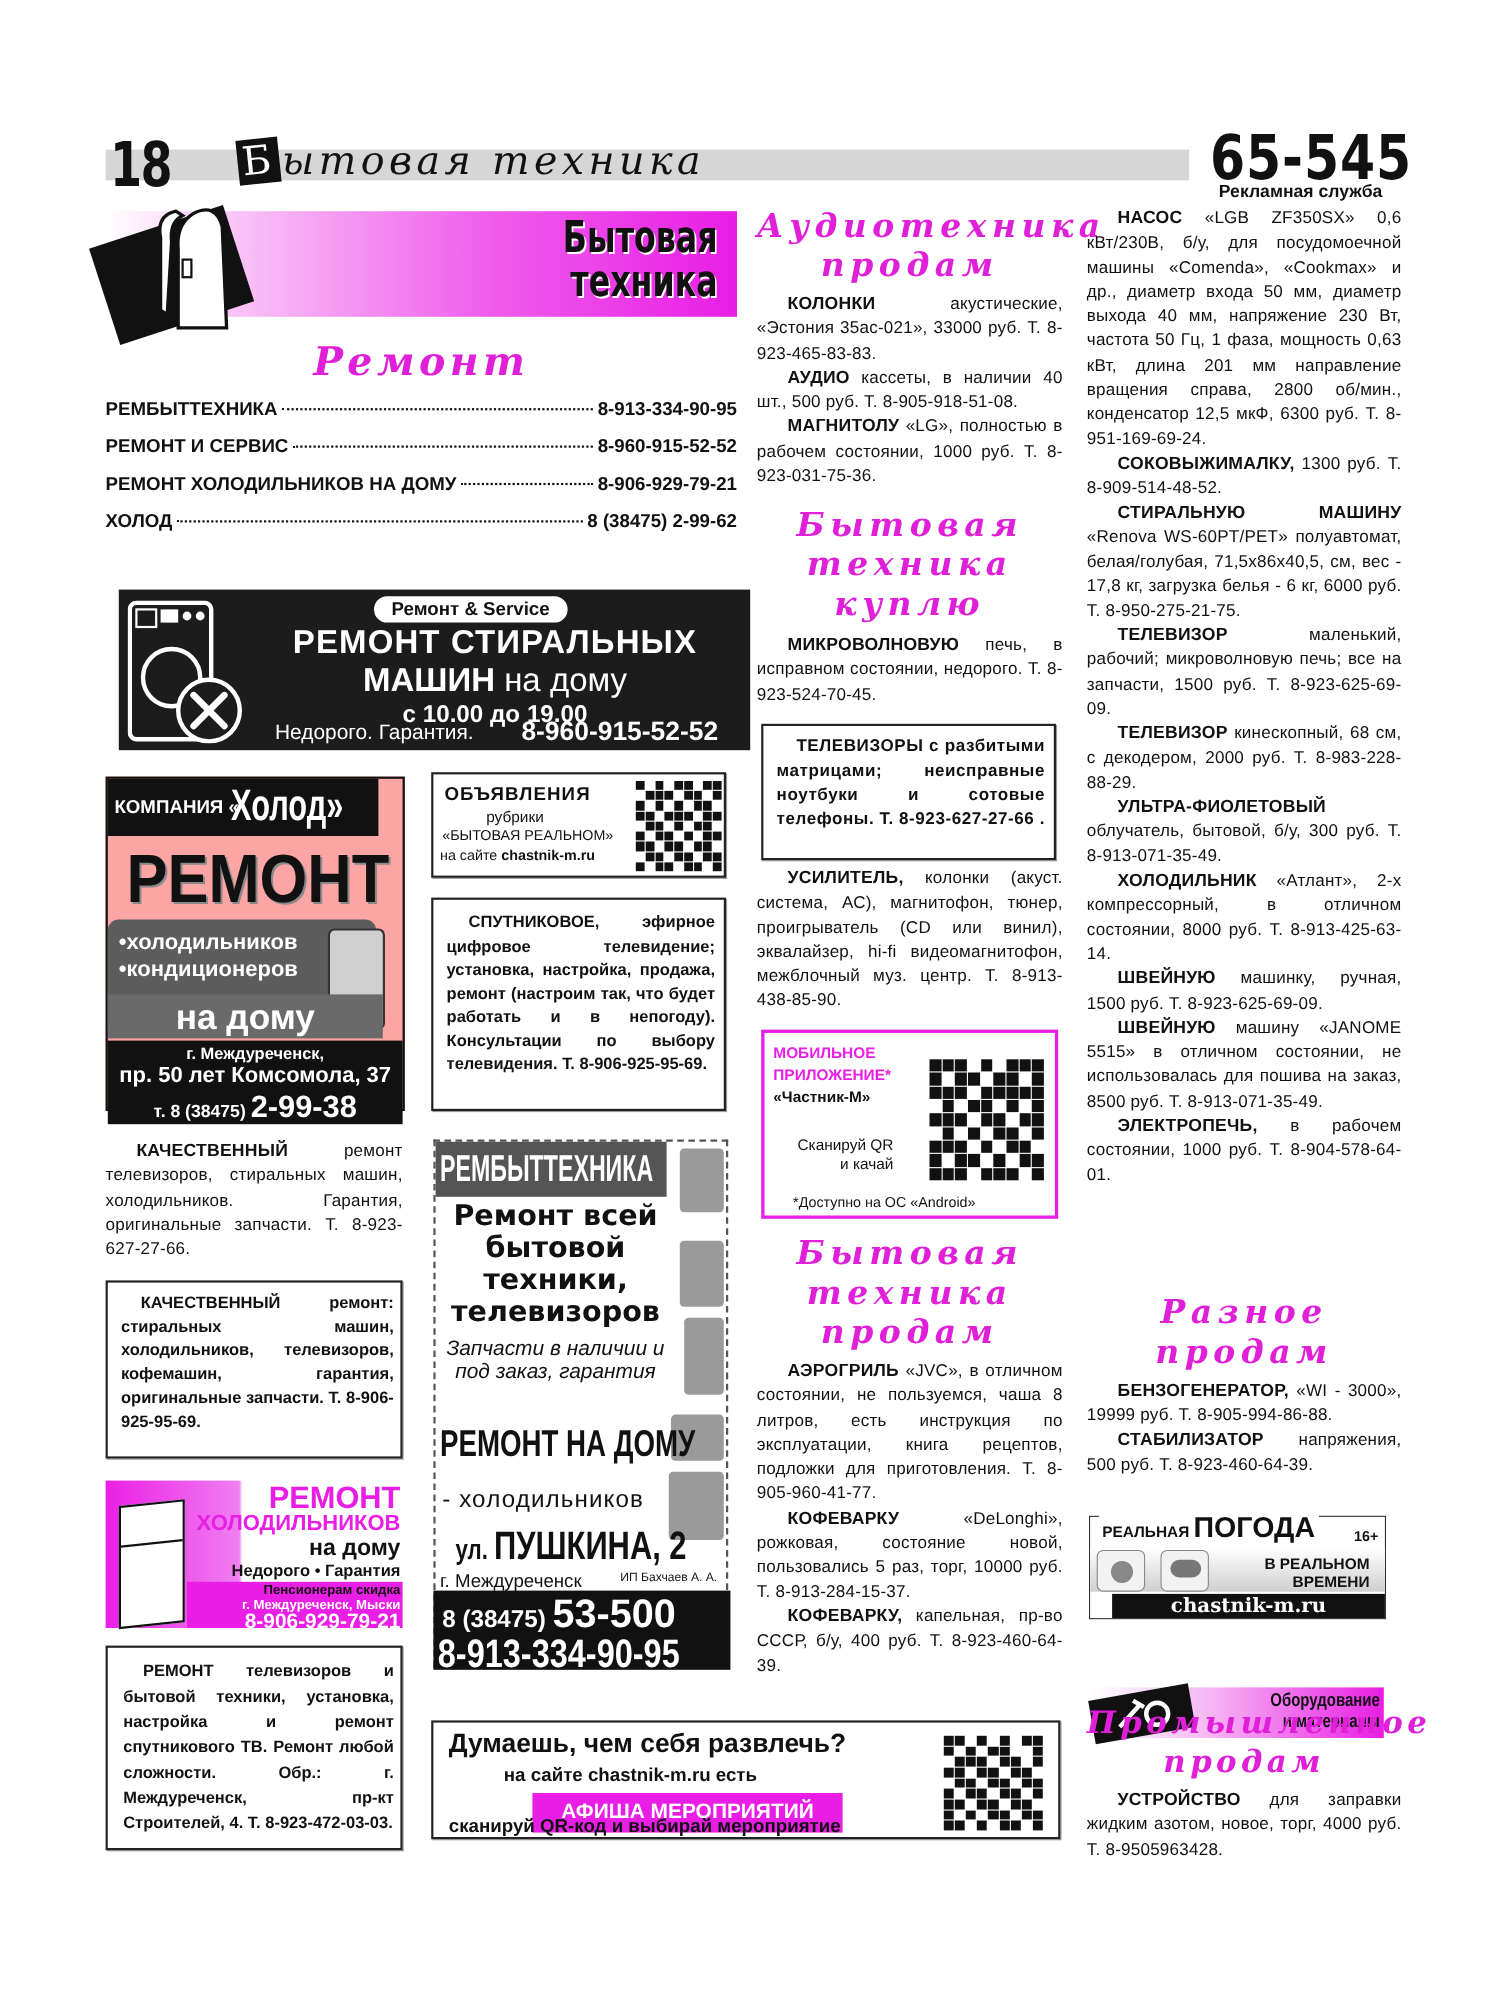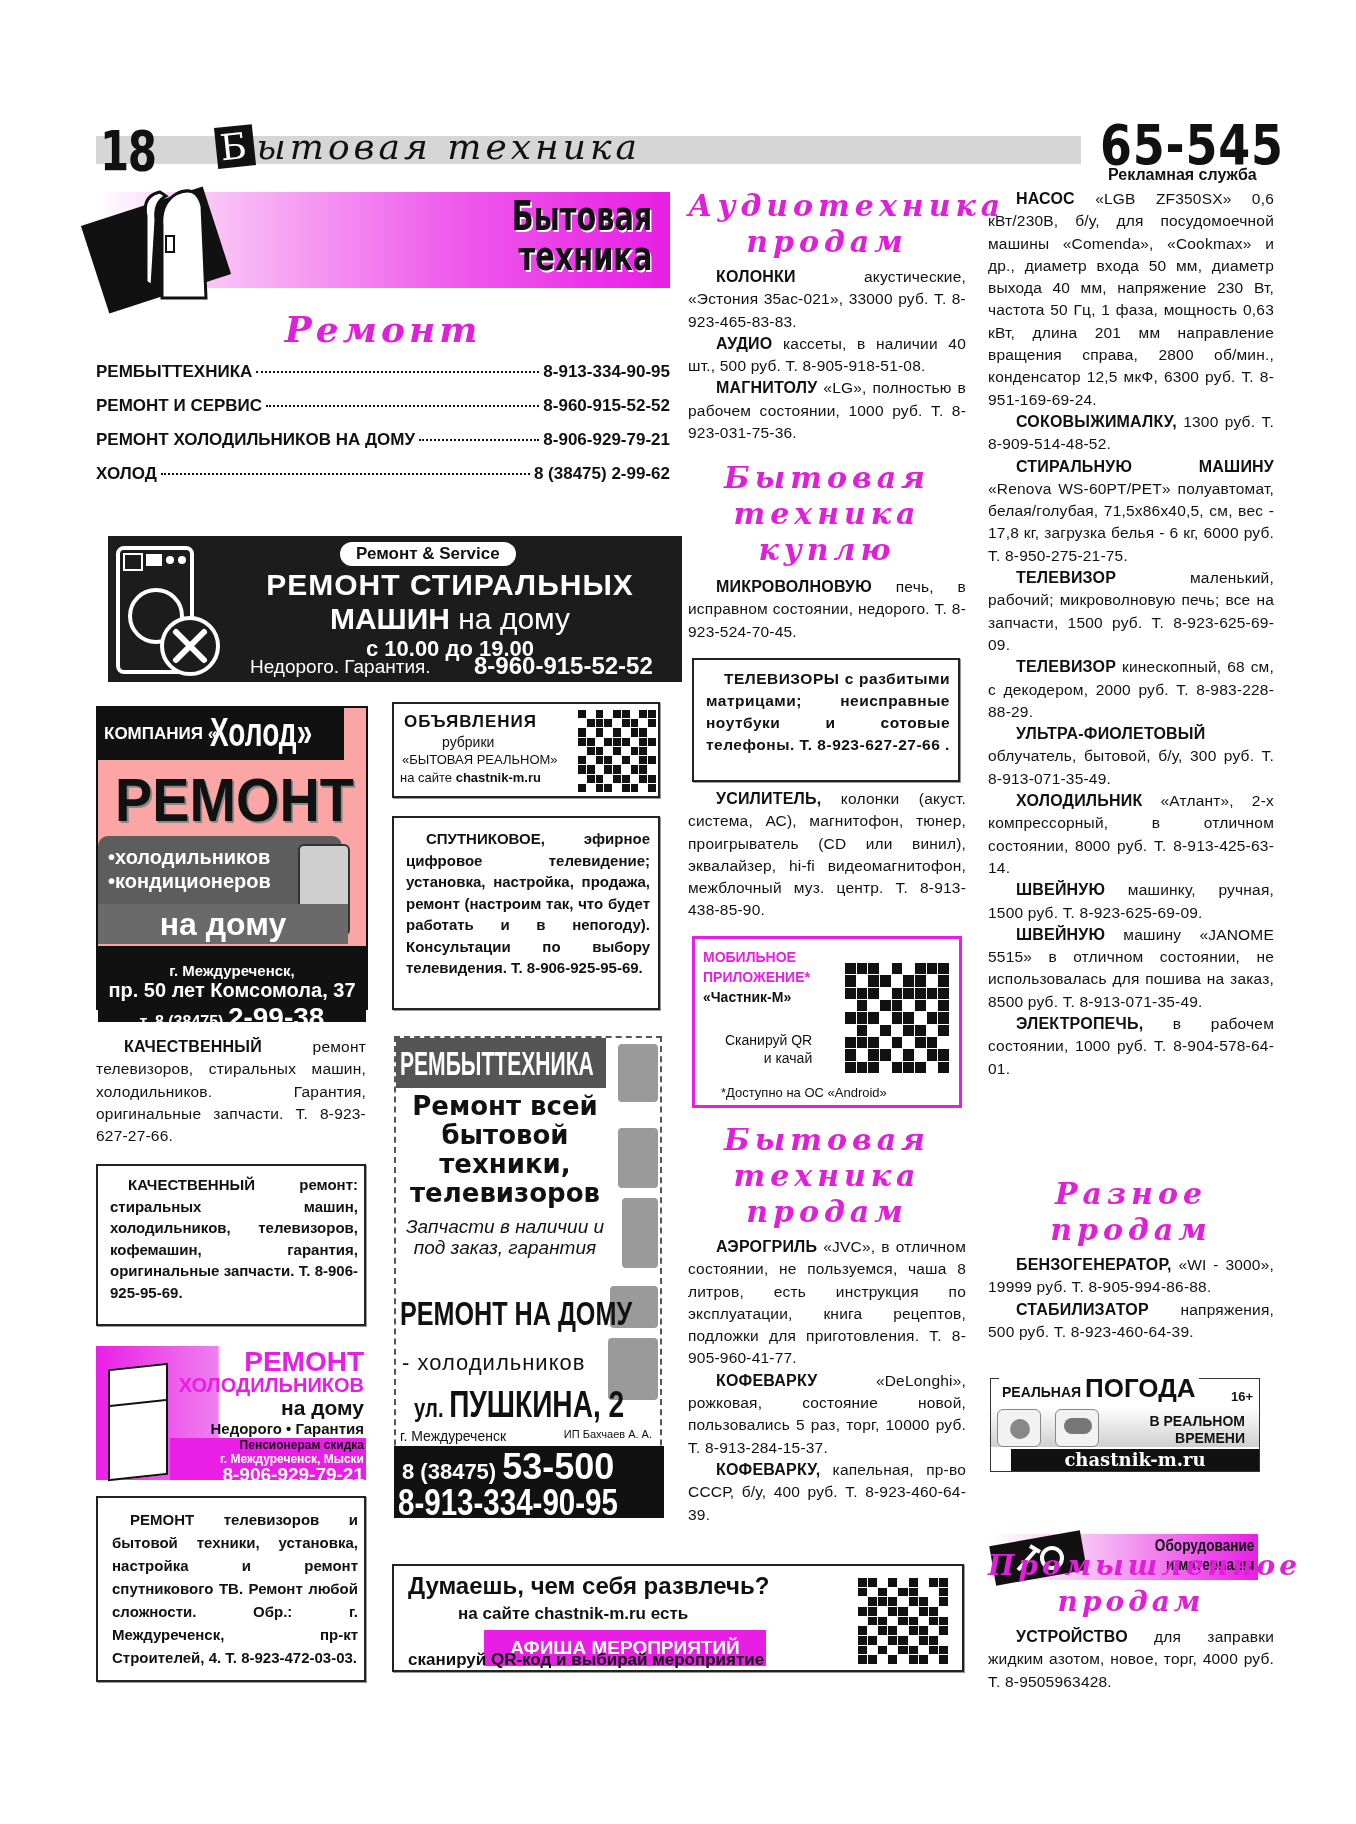--- a/index.html
+++ b/index.html
@@ -43,21 +43,21 @@
   
   .holod { left: 96px; top: 706px; width: 272px; height: 304px; border: 2px solid #111; background: #fca5a5; }
   .holod .top { position:absolute; left:0; top:0; width: 246px; height: 52px; background:#111; color:#fff; }
   .holod .top .s { position:absolute; left: 6px; top: 16px; font-size: 17px; font-weight:700; }
   .holod .top .b { position:absolute; left: 112px; top: 2px; font-size: 40px; font-weight:700; transform: scaleX(0.7); transform-origin:left top; }
   .holod .rem { position:absolute; left: 4px; top: 56px; width: 262px; text-align:center; font-size: 62px; font-weight:700; color:#111; text-shadow: 2px 2px 0 #888; transform: scaleX(0.9); }
   .holod .mid { position:absolute; left: 0; top: 128px; width: 244px; height: 100px; background: #5d5d5d; border-radius: 10px 10px 0 0; color:#fff;text-align:center; }
   .holod .mid .i { position:absolute; left: 10px; font-size: 20px; font-weight: 700; }
   .holod .ribbon { position:absolute; left: 0; top: 196px; width: 250px; height: 40px; background:#6a6a6a; color:#fff; font-size: 32px; font-weight:700; text-align:center; line-height: 40px; }
   .holod .bot { position:absolute; left: 0; top: 238px; width: 268px; height: 76px; background:#111; color:#fff; text-align:center; }
-  .holod .bot .a { font-size: 15px; font-weight:700; margin-top: 16px; text-align: center; }
+  .holod .bot .a { font-size: 15px; font-weight:700; margin-top: 4px; text-align: center; }
   .holod .bot .b2 { font-size: 20px; font-weight:700; }
   .holod .bot .c { font-size: 16px; font-weight:700; }
   .holod .bot .c b { font-size: 28px; }
   .fridge-mascot { position:absolute; left: 200px; top: 136px; width: 52px; height: 92px; background: #cfcfcf; border: 2px solid #333; border-radius: 6px; }
 
   
   .box { border: 2px solid #222; background:#fff; box-shadow: 1px 1px 0 #999; }
   .ob { left: 392px; top: 702px; width: 268px; height: 96px; }
   .ob .t { position:absolute; left: 10px; top: 8px; font-size: 17px; font-weight: 700; letter-spacing: 1px; }
   .ob .s1 { position:absolute; left: 48px; top: 30px; font-size: 14px; }
@@ -96,21 +96,21 @@
 
   .rbt { left: 394px; top: 1036px; width: 268px; height: 480px; border: 2px dashed #555; }
   .rbt .hd { position:absolute; left: 0; top: 0; width: 210px; height: 50px; background: #555; color:#fff; font-size: 34px; font-weight:700; padding-left: 4px; line-height: 50px; }
   .rbt .hd span { display:inline-block; transform: scaleX(0.62); transform-origin: left center; white-space:nowrap; }
   .rbt .l1 { position:absolute; left: 4px; top: 54px; width: 210px; text-align:center; font-size: 26px; font-weight:700; line-height: 29px; font-family: "DejaVu Sans", sans-serif; }
   .rbt .l2 { position:absolute; left: 4px; top: 178px; width: 210px; text-align:center; font-size: 19px; line-height: 21px; font-style: italic; }
   .rbt .l3 { position:absolute; left: 4px; top: 256px; font-size: 34px; font-weight:700; transform: scaleX(0.74); transform-origin:left top; white-space: nowrap; }
   .rbt .l4 { position:absolute; left: 6px; top: 312px; font-size: 22px; letter-spacing: 1px; }
   .rbt .l5 { position:absolute; left: 18px; top: 346px; font-size: 36px; font-weight:700; transform: scaleX(0.78); transform-origin:left top; white-space: nowrap; }
   .rbt .l5 small { font-size: 26px; }
-  .rbt .l6 { position:absolute; left: 4px; top: 390px; font-size: 14px; }
+  .rbt .l6 { position:absolute; left: 4px; top: 390px; font-size: 17px; }
   .rbt .l7 { position:absolute; right: 8px; top: 390px; font-size: 11px; }
   .rbt .blk { position:absolute; left: -2px; top: 408px; width: 270px; height: 72px; background:#111; color:#fff; }
   .rbt .blk .a { position:absolute; left: 8px; top: 0px; font-size: 22px; font-weight:700; white-space:nowrap; }
   .rbt .blk .a b { font-size: 36px; }
   .rbt .blk .b { position:absolute; left: 4px; top: 36px; font-size: 36px; font-weight:700; white-space:nowrap; transform: scaleX(0.82); transform-origin:left top; }
   .appl { position:absolute; right: 2px; background: #9a9a9a; border-radius: 4px; }
 
   .afisha { left: 392px; top: 1564px; width: 572px; height: 108px; }
   .afisha .a { position:absolute; left: 14px; top: 6px; font-size: 24px; font-weight:700; }
   .afisha .b { position:absolute; left: 64px; top: 38px; font-size: 17px; font-weight:700; }

